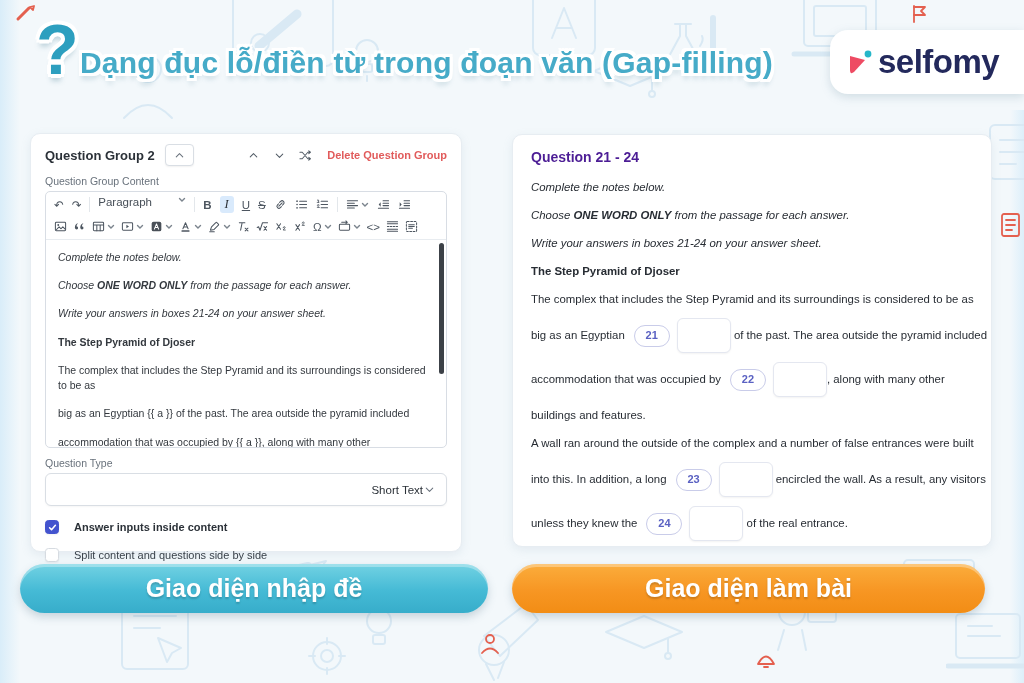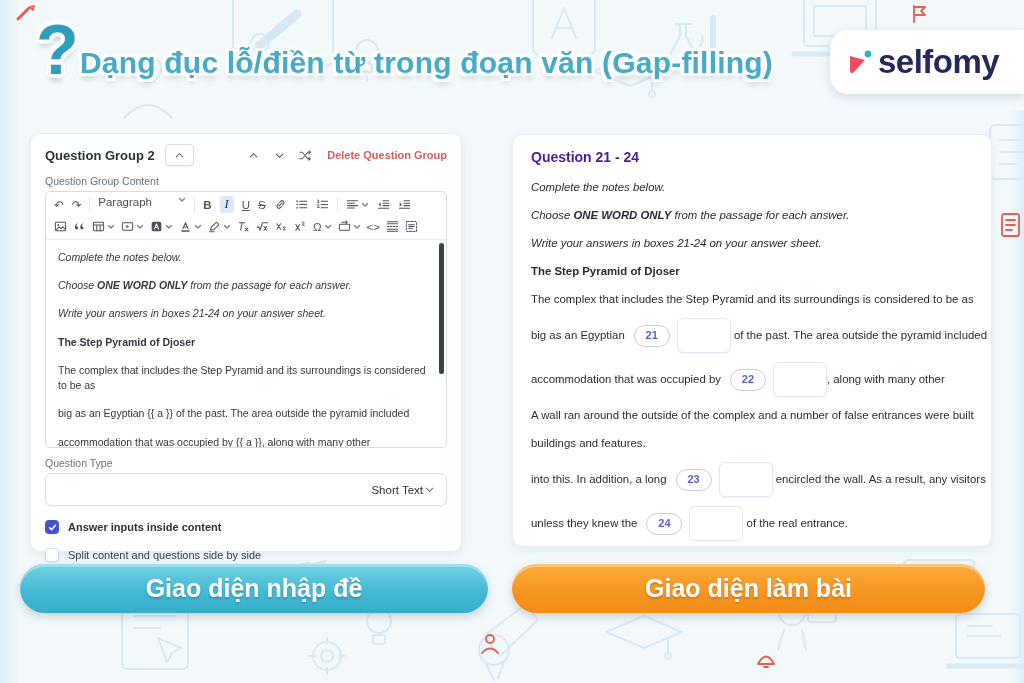--- a/index.html
+++ b/index.html
@@ -70,21 +70,21 @@
   .editor-content p.italic{font-style:italic}
   .editor-content p.bold{font-weight:bold}
   .editor-content b{font-weight:bold}
   .scroll-thumb{position:absolute;right:2px;top:3px;width:5px;height:131px;background:#3c4147;border-radius:3px}
 
   .select-box{height:31px;border:1px solid #d9dee4;border-radius:6px;background:#fff;
     display:flex;align-items:center;justify-content:flex-end;padding:0 10px;
     font-size:11.5px;color:#2b3138;box-shadow:0 1px 2px rgba(0,0,0,.04)}
 
   .cb-list{margin-top:14px}
-  .cb-row{display:flex;align-items:center;gap:9px;margin-bottom:14px}
+  .cb-row{display:flex;align-items:center;gap:15px;margin-bottom:14px}
   .cb-box{width:14px;height:14px;border-radius:3.5px;border:1px solid #d6dbe1;background:#fff;
     display:flex;align-items:center;justify-content:center;box-sizing:border-box;
     box-shadow:0 1px 2px rgba(0,0,0,.05)}
   .cb-box.checked{background:#4353ce;border-color:#4353ce}
   .cb-box svg{width:9px;height:9px}
   .cb-label{font-size:11px;color:#3a424b}
   .cb-label.bold{font-weight:bold;color:#2b3138}
 
   
   .pv-title{font-size:14px;font-weight:bold;color:#4c1d95;margin-bottom:13px}
@@ -479,21 +479,21 @@
 <div class="panel preview-panel">
   <div class="pv-title">Question 21 - 24</div>
   <div id="pv-lines">
       <div class="pv-line italic"><span>Complete the notes below.</span></div>
       <div class="pv-line italic"><span>Choose </span><b>ONE WORD ONLY</b><span> from the passage for each answer.</span></div>
       <div class="pv-line italic"><span>Write your answers in boxes 21-24 on your answer sheet.</span></div>
       <div class="pv-line bold"><span>The Step Pyramid of Djoser</span></div>
       <div class="pv-line normal"><span>The complex that includes the Step Pyramid and its surroundings is considered to be as</span></div>
       <div class="pv-line normal"><span>big as an Egyptian</span><span class="gap-badge">21</span><span class="gap-input"></span><span> of the past. The area outside the pyramid included</span></div>
       <div class="pv-line normal"><span>accommodation that was occupied by</span><span class="gap-badge">22</span><span class="gap-input"></span><span>, along with many other</span></div>
+      <div class="pv-line normal"><span>buildings and features.</span></div>
       <div class="pv-line normal"><span>A wall ran around the outside of the complex and a number of false entrances were built</span></div>
-      <div class="pv-line normal"><span>buildings and features.</span></div>
       <div class="pv-line normal"><span>into this. In addition, a long</span><span class="gap-badge">23</span><span class="gap-input"></span><span> encircled the wall. As a result, any visitors</span></div>
       <div class="pv-line normal"><span>unless they knew the</span><span class="gap-badge">24</span><span class="gap-input"></span><span> of the real entrance.</span></div>
     </div>
 </div>
 
 <button class="big-btn btn-cyan">Giao diện nhập đề</button>
 <button class="big-btn btn-orange">Giao diện làm bài</button>
 
 </body></html>

